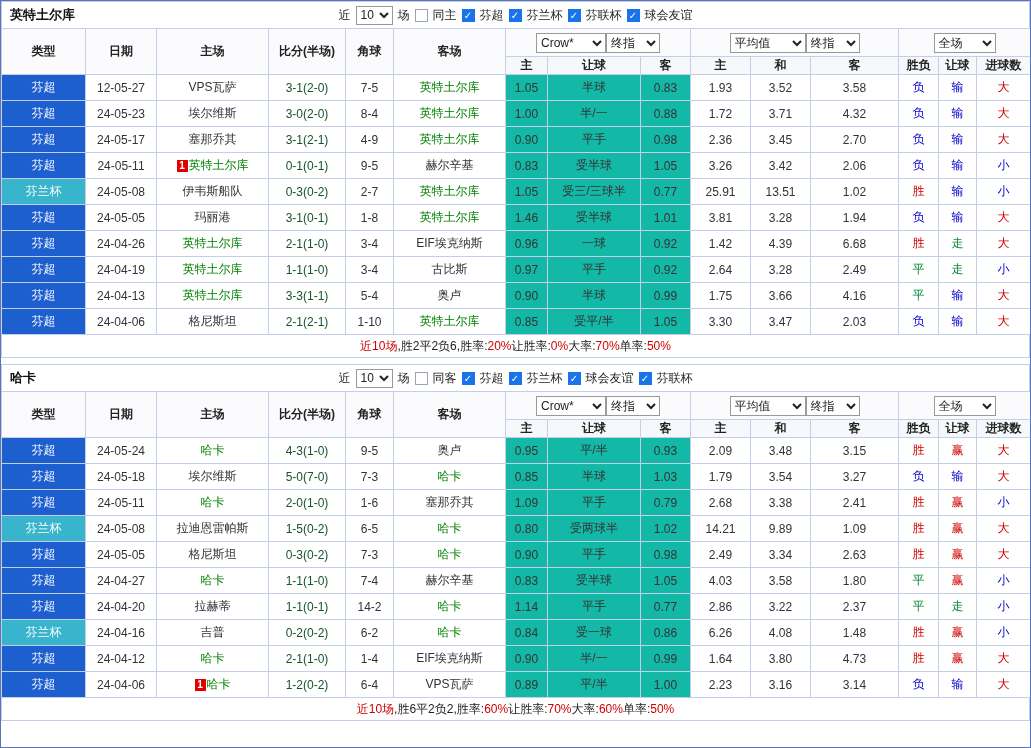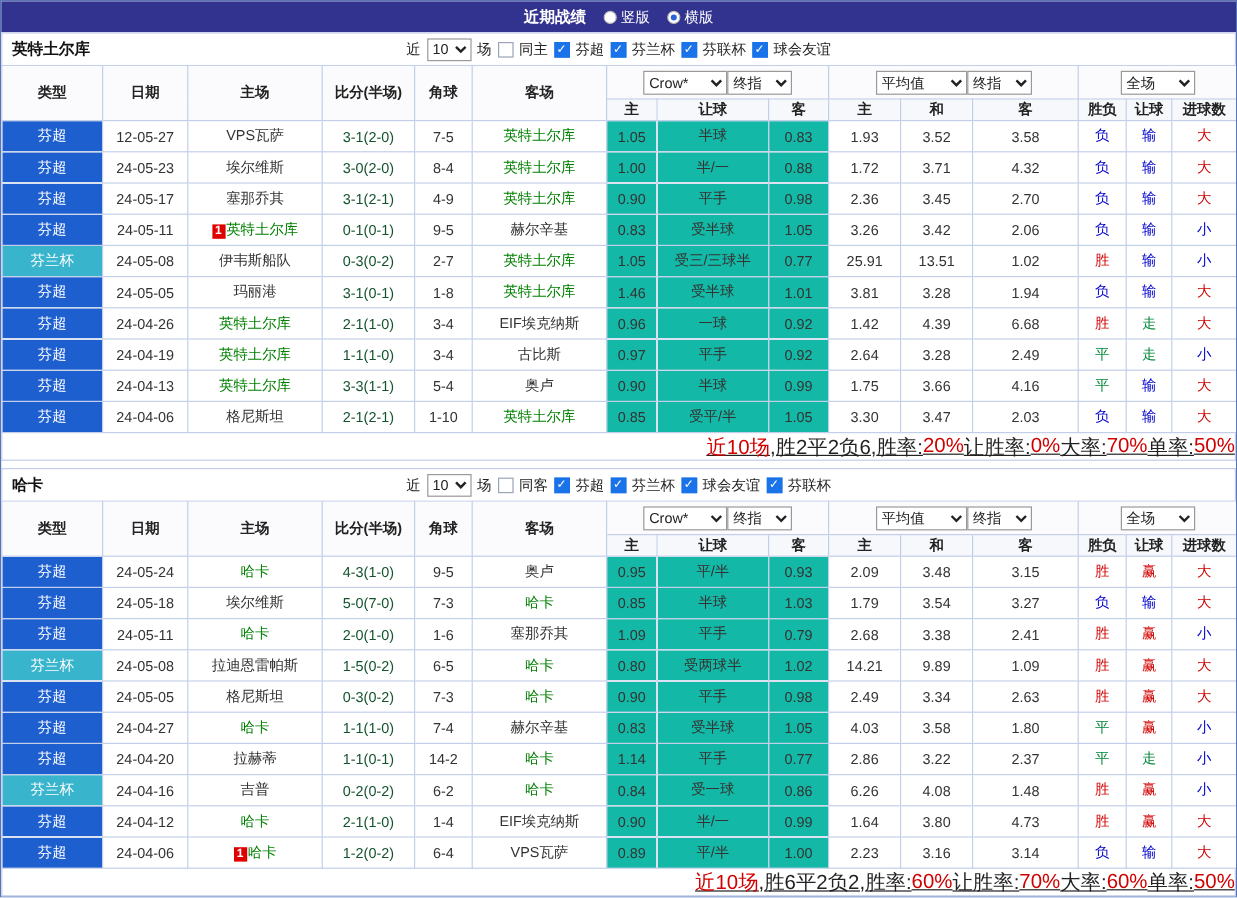--- a/index.html
+++ b/index.html
@@ -34,41 +34,28 @@
   td.league{background:#1e5fd0;color:#fff;}
   td.league.cup{background:#38b4cc;}
   td.cream{background:#14b8a6;}
   .score{color:#14532d;}
   .subject{color:#008000;}
   .r-red{color:#d10000;}
   .r-green{color:#00883a;}
   .r-blue{color:#0000cc;}
   .badge{display:inline-block;background:#e00000;color:#fff;font-size:10px;line-height:12px;min-width:9px;padding:0 1px;margin-right:1px;font-weight:bold;}
 
-  .summary{height:23px;display:flex;align-items:center;justify-content:flex-end;font-size:17px;color:#222;
-           border:1px solid #c3cfe8;border-top:none;box-sizing:border-box;text-decoration:underline;}
+  .summary{height:23px;display:flex;align-items:center;justify-content:center;font-size:12px;color:#222;
+           border:1px solid #c3cfe8;border-top:none;box-sizing:border-box;}
   .summary .red{color:#d10000;}
 </style>
 </head>
 <body>
 
 <div class="container">
-  <div class="topbar">
-    <span class="title">近期战绩</span>
-    <span class="radio-group" id="radio-group">
-        <span class="radio">
-          <span class="radio-dot"></span>
-          <span>竖版</span>
-        </span>
-        <span class="radio">
-          <span class="radio-dot sel"></span>
-          <span>横版</span>
-        </span>
-      </span>
-  </div>
   <div id="sections">
       <div class="section">
         <div class="sec-header">
           <span class="team-name">英特土尔库</span>
           <span class="filters">
             <span class="lbl">近</span>
             <select class="count-select"><option>10</option></select>
             <span class="lbl">场</span>
             <span class="cb"></span>
             <span class="lbl">同主</span>

